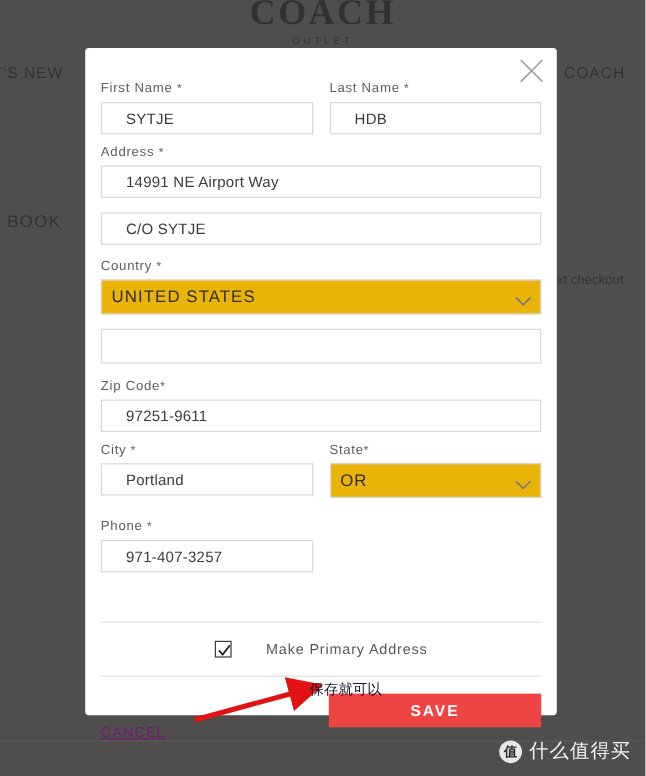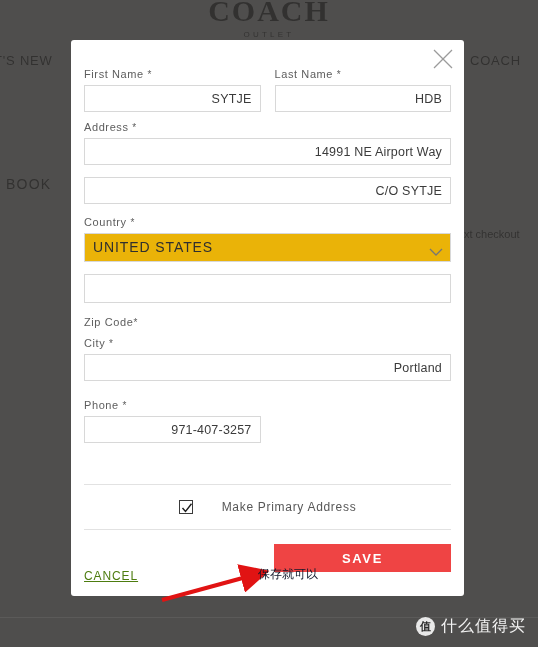--- a/index.html
+++ b/index.html
@@ -108,24 +108,23 @@
     font-size: 11px; color: #5d5d5d;
     letter-spacing: 0.6px;
     margin-bottom: 5px;
   }
   label.fl .req { color: #5d5d5d; font-size: 10px; }
 
   .inp {
     width: 100%; height: 27px;
     border: 1px solid #d8d8d8; background: #fff;
     font-size: 12.5px; color: #3b3b3b;
-    padding: 0 8px; line-height: 25px;
+    padding: 0 20px; line-height: 25px;
     letter-spacing: 0.2px;
     font-family: "Liberation Sans", sans-serif;
-    text-align: right;
   }
   .inp.empty { height: 29px; }
 
   .sel-wrap { position: relative; }
   .sel {
     width: 100%; height: 29px;
     border: 1px solid #d8d8d8; background: #eab308;
     font-size: 14px; color: #2f2f2f;
     padding: 0 26px 0 8px; line-height: 27px;
     letter-spacing: 0.9px;
@@ -159,21 +158,21 @@
   #primary-check svg { position: absolute; left: 1px; top: 1px; }
   #primary-label {
     font-size: 12px; color: #575757; letter-spacing: 0.7px;
   }
 
   #actions {
     position: relative; height: 56px; margin-top: 14px;
   }
   #cancel-button {
     position: absolute; left: 0; top: 25px;
-    font-size: 12px; color: #4d7c0f;
+    font-size: 12px; color: #701a75;
     letter-spacing: 0.9px;
     text-decoration: underline;
     cursor: pointer;
   }
   #save-button {
     position: absolute; left: 190px; top: 0;
     width: 177px; height: 28px;
     background: #ef4444; border: none;
     color: #ffffff; font-size: 13px; font-weight: 700;
     letter-spacing: 1.6px;
@@ -279,30 +278,46 @@
     </div>
 
     <div class="field" style="margin-top:12px;">
       <input class="inp empty" type="text" value="" style="">
     </div>
 
     <div class="field" style="margin-top:13px;">
       <label class="fl">
         <span>Zip Code</span><span class="req">*</span>
       </label>
+      <input class="inp" type="text" value="97251-9611" style="">
     </div>
 
     <div class="row" style="margin-top:9px;">
       <div class="col">
         <div class="field">
           <label class="fl">
             <span>City</span>
             <span class="req">*</span>
           </label>
           <input class="inp" type="text" value="Portland" style="">
+        </div>
+      </div>
+      <div class="col">
+        <div class="field">
+          <label class="fl">
+            <span>State</span><span class="req">*</span>
+          </label>
+          <div class="sel-wrap">
+            <div class="sel">OR</div>
+            <span class="chev">
+              <svg width="14" height="9" viewBox="0 0 14 9">
+                <polyline points="1,1 7,7 13,1" fill="none" stroke="#767676" stroke-width="1.3"></polyline>
+              </svg>
+            </span>
+          </div>
         </div>
       </div>
     </div>
 
     <div class="row" style="margin-top:9px;">
       <div class="col">
         <div class="field">
           <label class="fl">
             <span>Phone</span>
             <span class="req">*</span>

